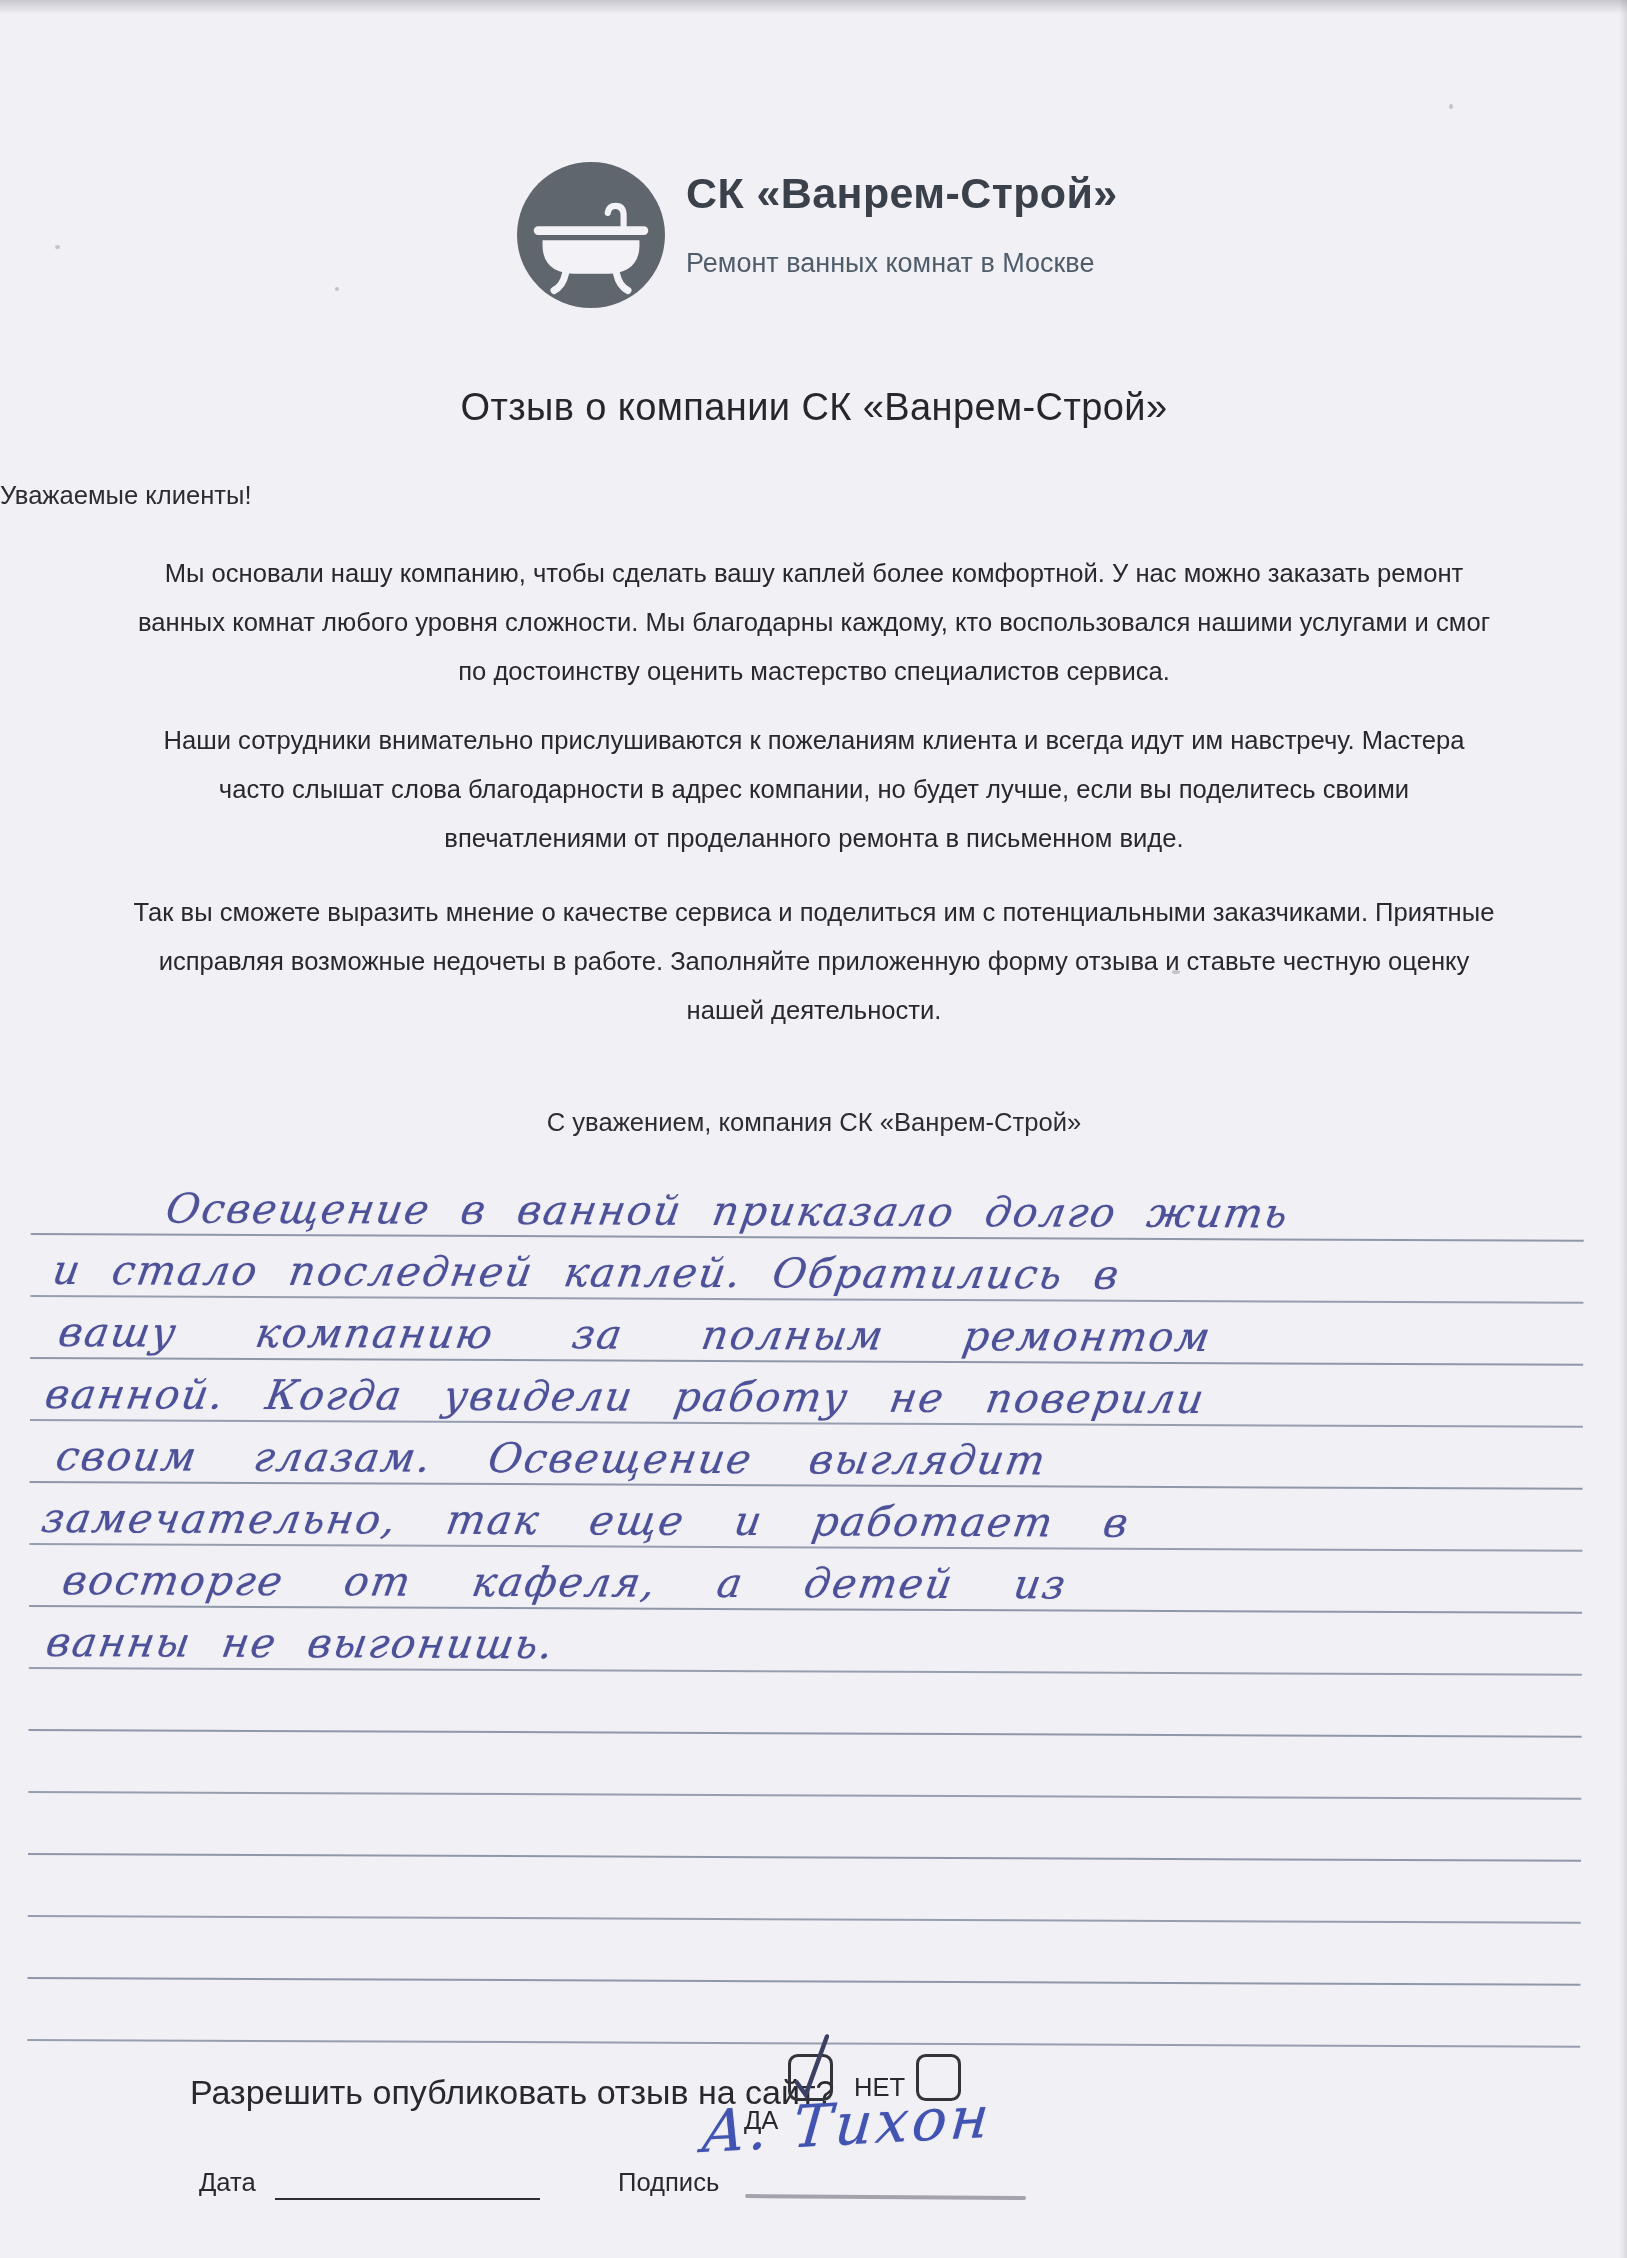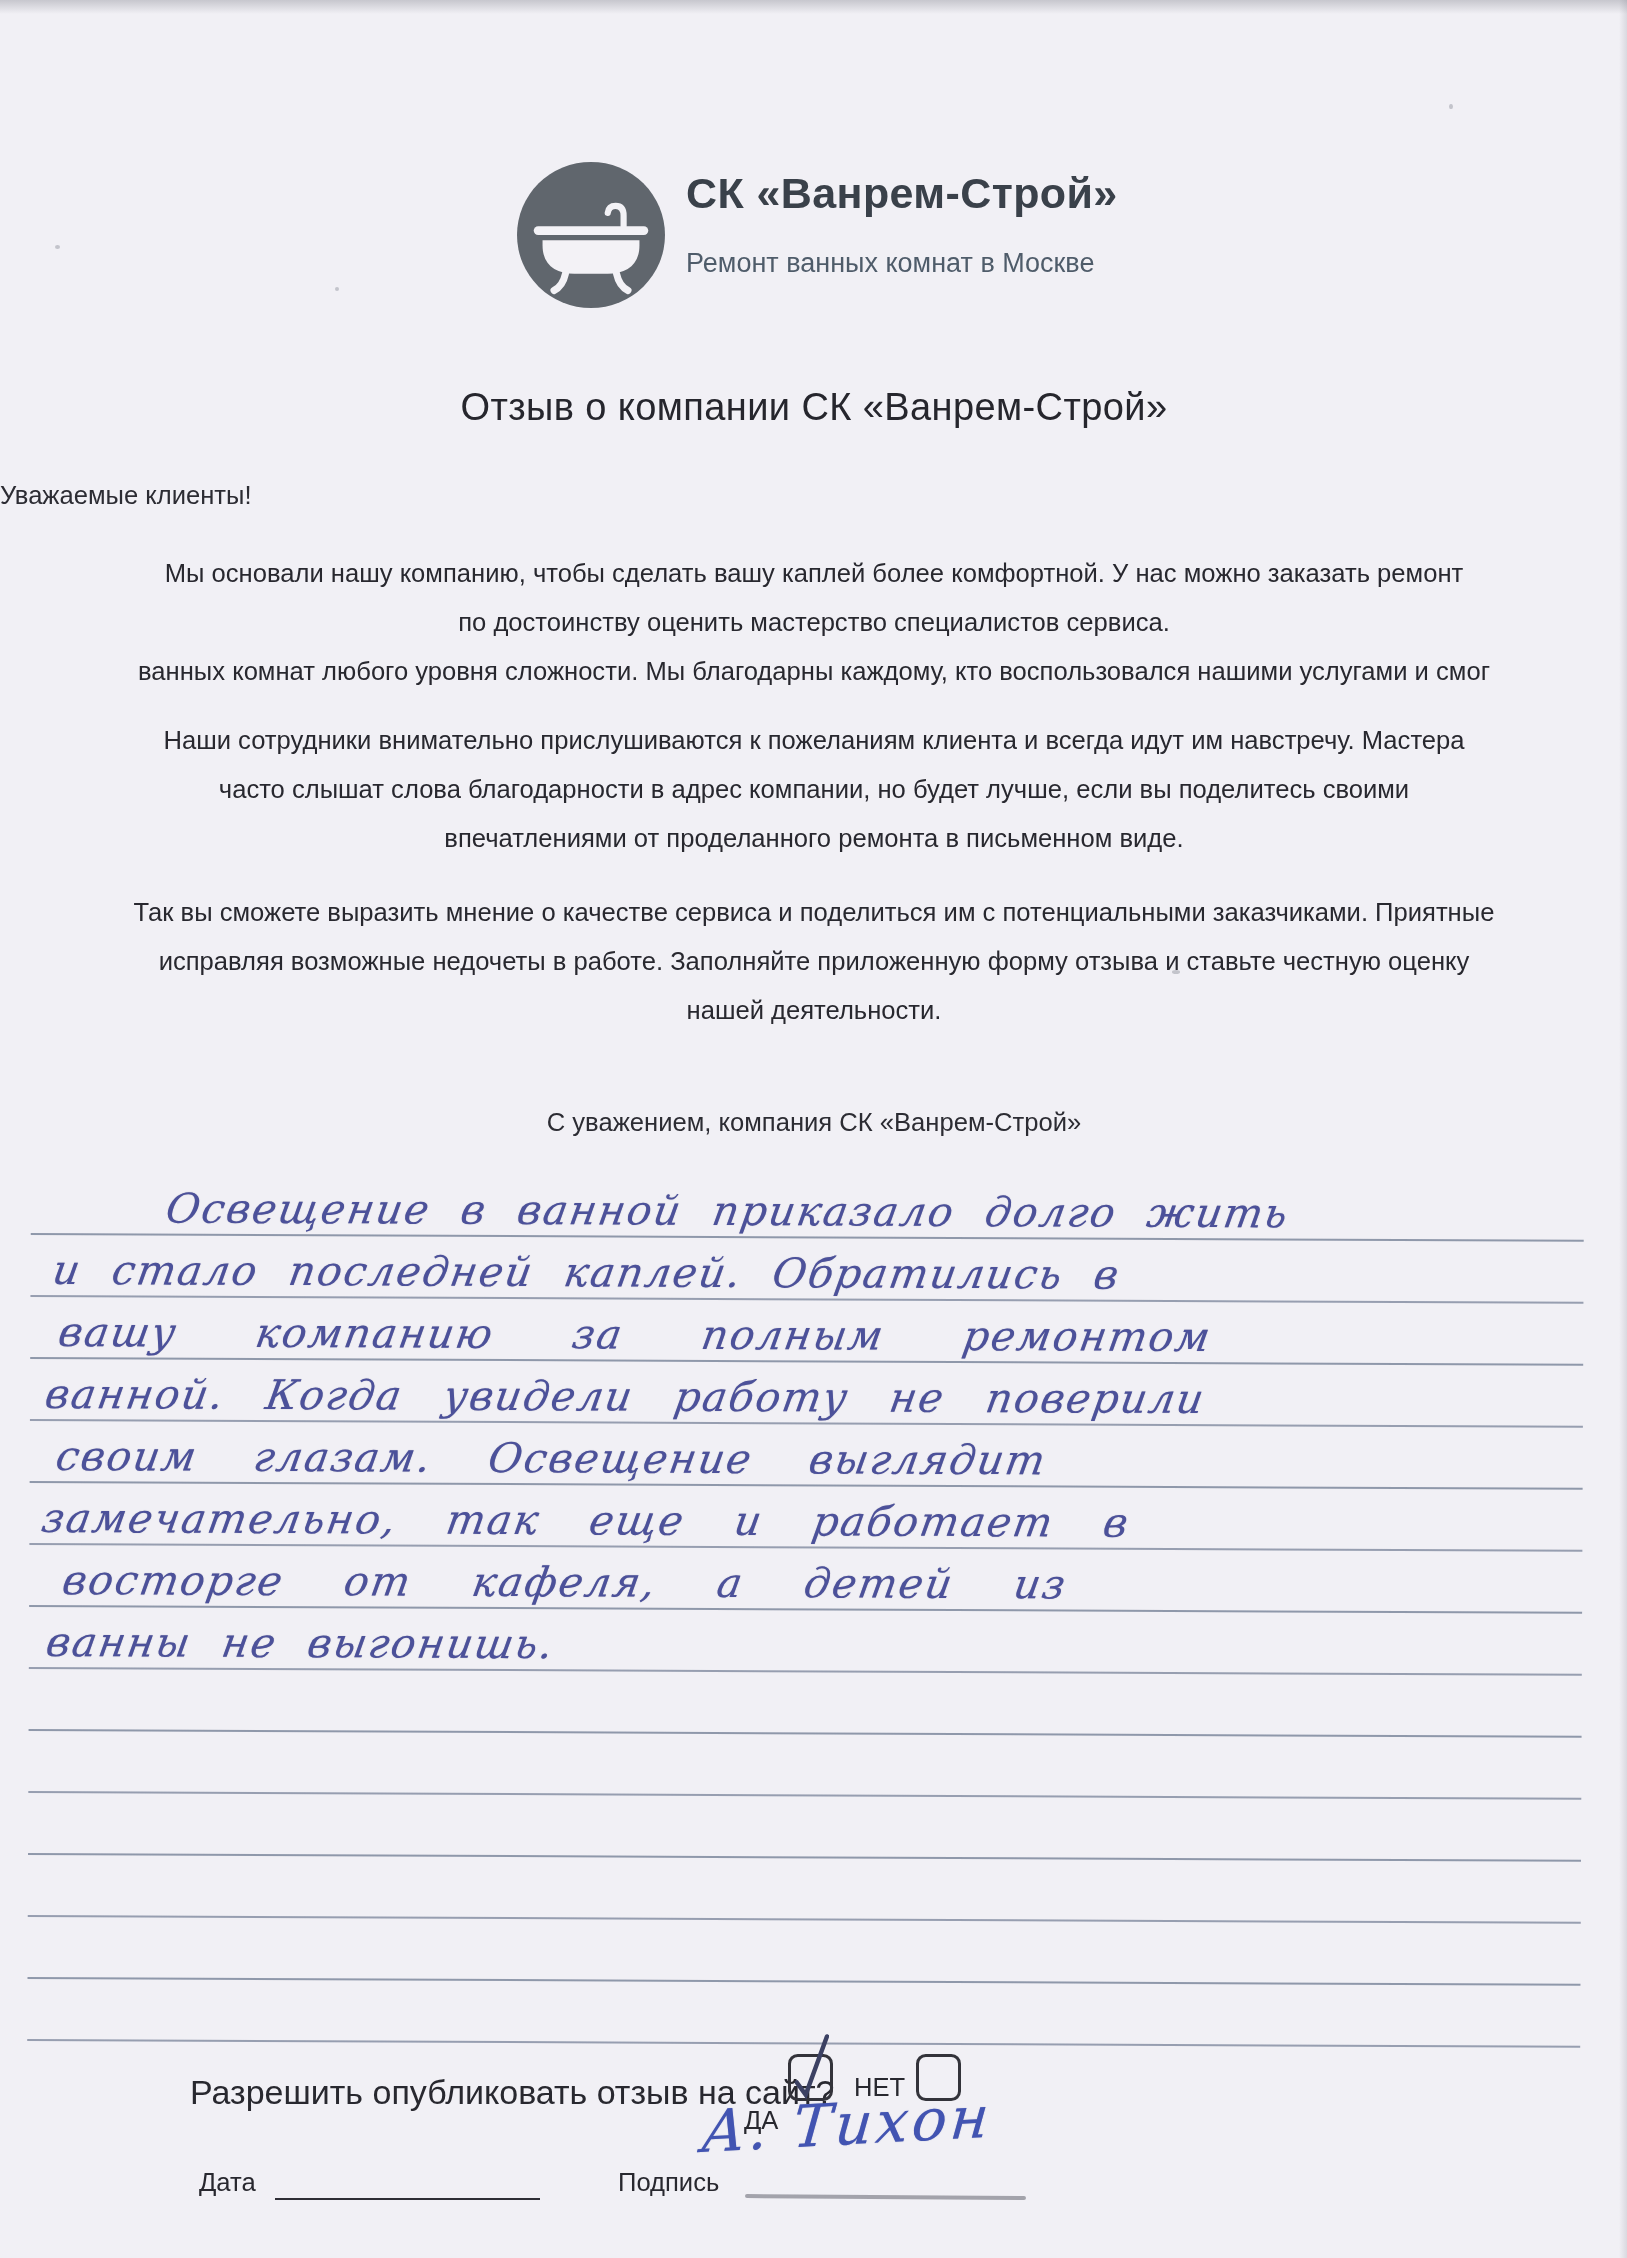--- a/index.html
+++ b/index.html
@@ -105,22 +105,22 @@
   <div class="brand">
     <div class="brand-name">СК «Ванрем-Строй»</div>
     <div class="brand-sub">Ремонт ванных комнат в Москве</div>
   </div>
 
   <div class="doc-title">Отзыв о компании СК «Ванрем-Строй»</div>
   <div class="greeting">Уважаемые клиенты!</div>
 
   <div class="para" id="para1">
     <div class="pline">Мы основали нашу компанию, чтобы сделать вашу каплей более комфортной. У нас можно заказать ремонт</div>
+    <div class="pline">ванных комнат любого уровня сложности. Мы благодарны каждому, кто воспользовался нашими услугами и смог</div>
     <div class="pline">по достоинству оценить мастерство специалистов сервиса.</div>
-    <div class="pline">ванных комнат любого уровня сложности. Мы благодарны каждому, кто воспользовался нашими услугами и смог</div>
   </div>
 
   <div class="para" id="para2">
     <div class="pline">Наши сотрудники внимательно прислушиваются к пожеланиям клиента и всегда идут им навстречу. Мастера</div>
     <div class="pline">часто слышат слова благодарности в адрес компании, но будет лучше, если вы поделитесь своими</div>
     <div class="pline">впечатлениями от проделанного ремонта в письменном виде.</div>
   </div>
 
   <div class="para" id="para3">
     <div class="pline">Так вы сможете выразить мнение о качестве сервиса и поделиться им с потенциальными заказчиками. Приятные</div>

